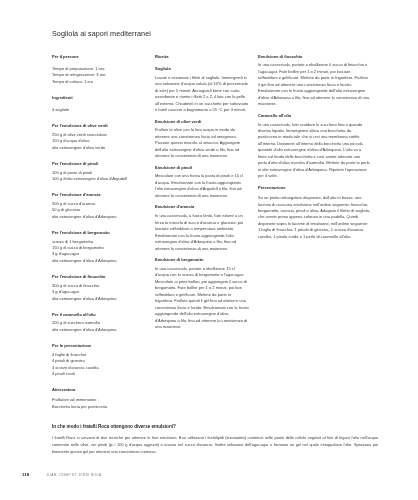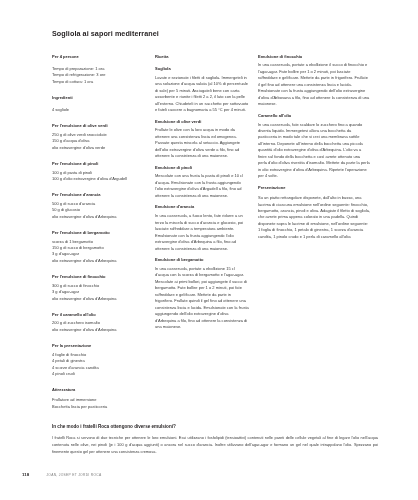--- a/index.html
+++ b/index.html
@@ -17,21 +17,21 @@
   }
   .page {
     position: relative;
     width: 418px;
     height: 500px;
     box-sizing: border-box;
     padding: 30px 40px 0 52px;
   }
   .recipe-title {
     font-size: 7.2px;
-    font-weight: bold;
+    font-weight: normal;
     letter-spacing: 0.01em;
     margin: 0 0 15px 0;
     line-height: 1.2;
   }
   .columns {
     display: flex;
     align-items: flex-start;
     gap: 0px;
   }
   .col {

